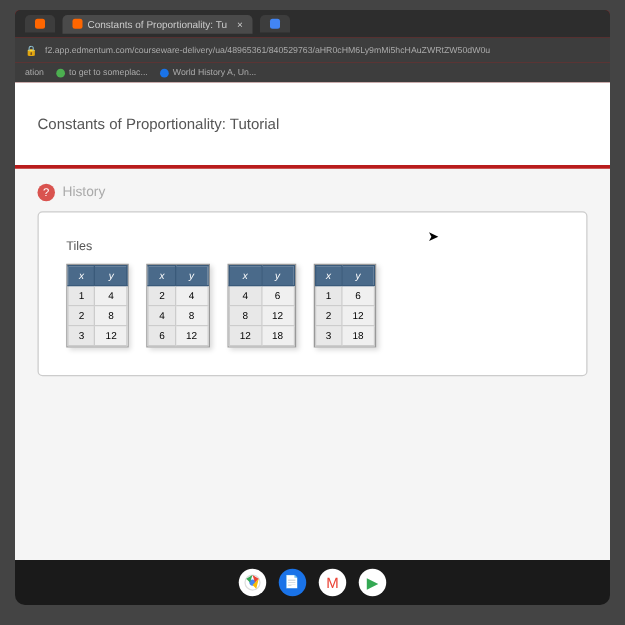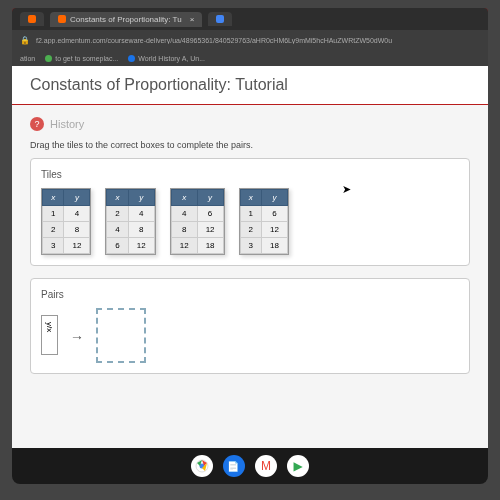--- a/index.html
+++ b/index.html
@@ -11,27 +11,27 @@
 .tab.active{background:#4a4a4a}
 .fav{width:8px;height:8px;background:#ff6600;border-radius:2px;display:inline-block}
 .fav-g{background:#4285f4}
 .url-bar{background:#3d3d3d;height:20px;display:flex;align-items:center;padding:0 8px;gap:6px}
 .url{color:#aaa;font-size:7px;flex:1;overflow:hidden;white-space:nowrap}
 .url-icon{color:#888;font-size:8px}
 .bookmarks{background:#3d3d3d;height:16px;display:flex;align-items:center;padding:0 8px;gap:10px}
 .bm{color:#aaa;font-size:7px;display:flex;align-items:center;gap:3px}
 .bm-icon{width:7px;height:7px;border-radius:50%;display:inline-block}
 .content{background:#f5f5f5;height:calc(100% - 58px);overflow:hidden}
-.page-title{background:#fff;padding:10px 18px;font-size:16px;color:#555;border-bottom:1px solid #b91c1c}
+.page-title{background:#fff;padding:26px 18px;font-size:12px;color:#555;border-bottom:3px solid #b91c1c}
 .page-body{padding:12px 18px}
 .q-header{display:flex;align-items:center;gap:6px;margin-bottom:8px}
 .q-icon{width:14px;height:14px;background:#d9534f;border-radius:50%;color:#fff;font-size:9px;display:flex;align-items:center;justify-content:center}
 .q-text{color:#aaa;font-size:11px}
 .instr{font-size:9px;color:#444;margin-bottom:6px;line-height:1.4}
-.tiles-section{background:#fff;border:1px solid #ccc;border-radius:4px;padding:10px;margin-bottom:12px}
+.tiles-section{background:#fff;border:1px solid #ccc;border-radius:4px;padding:22px;margin-bottom:12px}
 .section-label{font-size:10px;color:#555;margin-bottom:8px}
 .tiles-row{display:flex;gap:14px}
 .tile{background:#fff;border:1px solid #999;box-shadow:2px 2px 4px rgba(0,0,0,.15)}
 .tile table{border-collapse:collapse}
 .tile th{background:#4a6a8a;color:#fff;font-size:8px;font-weight:normal;padding:3px 8px;border:1px solid #3a5a7a;font-style:italic}
 .tile td{font-size:8px;padding:3px 8px;border:1px solid #ccc;text-align:center;background:#f0f0f0}
 .tile td:first-child{background:#e8e8e8}
 .pairs-section{background:#fff;border:1px solid #ccc;border-radius:4px;padding:10px}
 .pairs-content{display:flex;align-items:center;gap:12px;margin-top:8px}
 .fraction-box{border:1px solid #999;padding:6px 3px;font-size:8px;writing-mode:vertical-rl;text-orientation:mixed;min-height:40px;display:flex;align-items:center}
@@ -80,21 +80,20 @@
           <span>World History A, Un...</span>
         </span>
     </div>
     <div class="content">
       <div class="page-title">Constants of Proportionality: Tutorial</div>
       <div class="page-body">
         <div class="q-header">
           <div class="q-icon">?</div>
           <div class="q-text">History</div>
         </div>
-        <div class="instr">Drag the tiles to the correct boxes to complete the pairs.</div>
 
         <div class="tiles-section">
           <div class="section-label">Tiles</div>
           <div class="tiles-row">
             <div class="tile">
                 <table>
                   <tbody>
                     <tr>
                       <th>x</th>
                       <th>y</th>
@@ -176,28 +175,20 @@
                     <tr>
                       <td>3</td>
                       <td>18</td>
                     </tr>
                   </tbody>
                 </table>
               </div>
           </div>
         </div>
 
-        <div class="pairs-section">
-          <div class="section-label">Pairs</div>
-          <div class="pairs-content">
-            <div class="fraction-box">y/x</div>
-            <div class="arrow">→</div>
-            <div class="drop-zone"></div>
-          </div>
-        </div>
       </div>
     </div>
     <div class="cursor">➤</div>
   </div>
   <div class="shelf">
     <div class="shelf-icon si-chrome">
         <svg width="14" height="14" viewBox="0 0 14 14">
           <circle cx="7" cy="7" r="6" fill="#fff" stroke="#ddd"></circle>
           <circle cx="7" cy="7" r="2.5" fill="#4285f4"></circle>
           <path d="M7 1 L12 4 L9 7" fill="#ea4335"></path>

